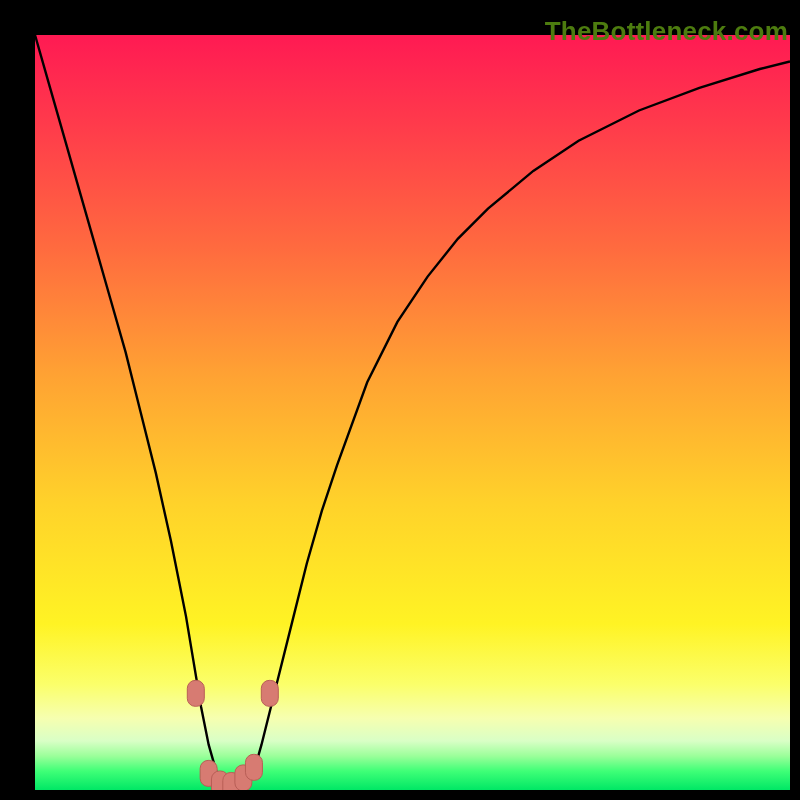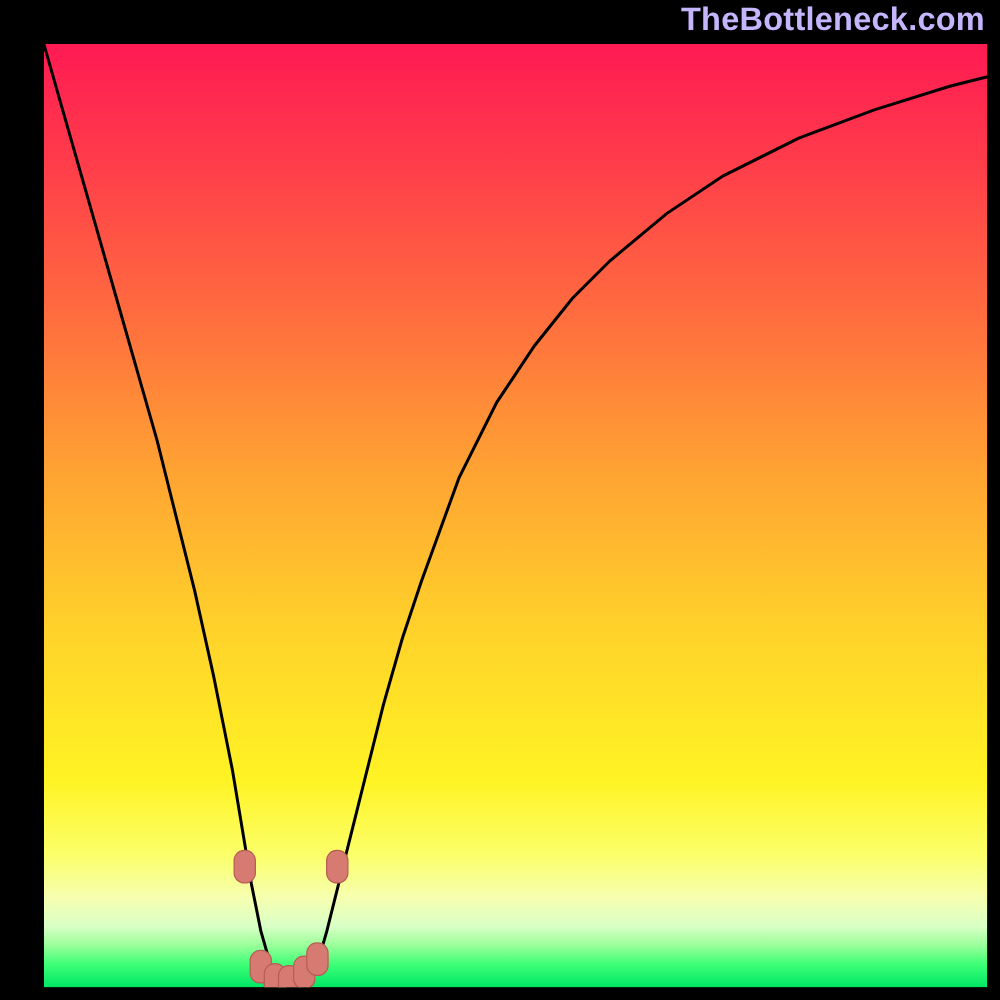--- a/index.html
+++ b/index.html
@@ -21,26 +21,26 @@
   .plot {
     position: absolute;
     left: 35px;
     top: 35px;
     width: 755px;
     height: 755px;
     overflow: hidden;
   }
   .watermark {
     position: absolute;
-    top: 0;
+    top: 16px;
     right: 12px;
     font-family: Arial, Helvetica, sans-serif;
     font-size: 26px;
     font-weight: 600;
-    color: #c4b5fd;
+    color: #4d7c0f;
     letter-spacing: 0.2px;
   }
   svg { display: block; }
 </style>
 </head>
 <body>
 
 <div class="frame">
   <div class="plot">
     <svg id="chart-svg" width="755" height="755" viewBox="0 0 755 755">

